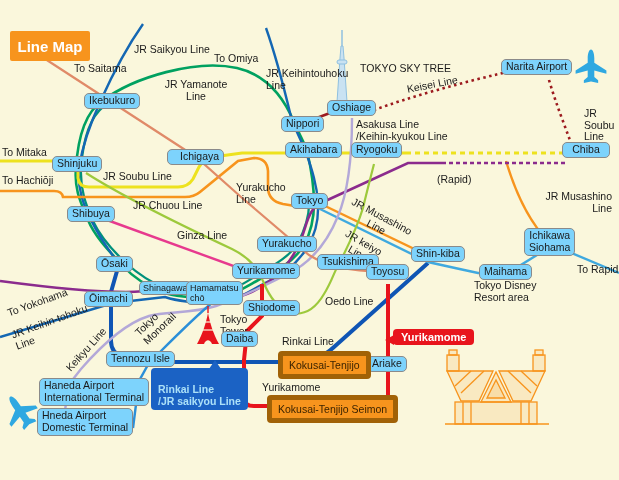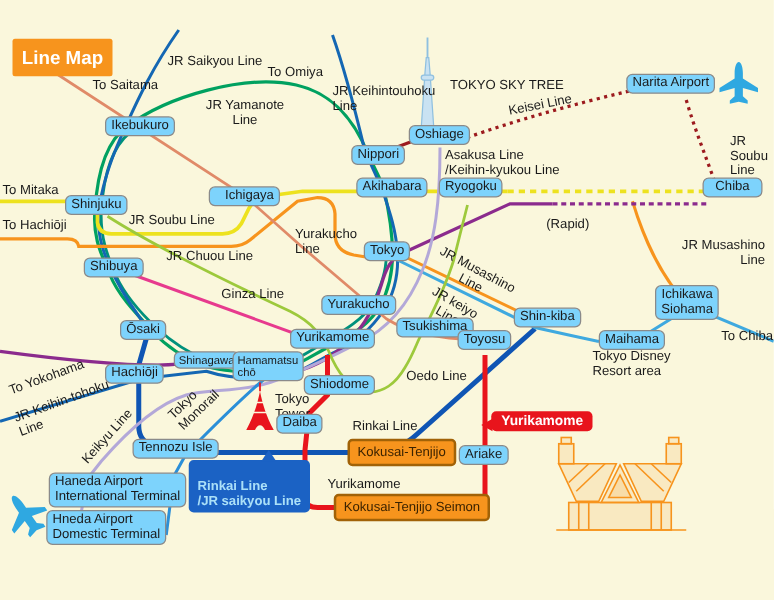--- a/index.html
+++ b/index.html
@@ -10,21 +10,21 @@
       padding:1px 4px;font-size:10.5px;line-height:1.12;color:#1a1a1a;
       white-space:pre-line;text-align:center;box-sizing:border-box;z-index:3;}
   .st.sm{font-size:9px;padding:1px 3px;}
   .lbl{position:absolute;font-size:10.5px;color:#1a1a1a;white-space:pre-line;
        line-height:1.1;z-index:2;}
   .lbl.ctr{text-align:center;}
   .lbl.rt{text-align:right;}
   .title{position:absolute;left:10px;top:31px;width:80px;height:30px;background:#F7941D;
        color:#fff;font-weight:bold;font-size:15px;display:flex;align-items:center;
        justify-content:center;border-radius:2px;z-index:5;}
-  .hl{position:absolute;background:#F7941D;border:2px solid #a16207;border-radius:4px;
+  .hl{position:absolute;background:#F7941D;border:5px solid #a16207;border-radius:4px;
       color:#3B2300;font-size:10.5px;padding:3px 6px;text-align:center;z-index:4;
       white-space:nowrap;}
   .badge-blue{position:absolute;background:#1B62C4;border-radius:4px;color:#ABE0F8;
       font-size:10.5px;font-weight:bold;padding:2px 7px;line-height:1.2;z-index:4;
       white-space:pre-line;}
   .badge-blue .tail{position:absolute;top:-8px;left:58px;width:0;height:0;
       border-left:6px solid transparent;border-right:6px solid transparent;
       border-bottom:9px solid #1B62C4;}
   .badge-red{position:absolute;background:#E8141C;border-radius:4px;color:#fff;
       font-size:11px;font-weight:bold;padding:2px 8px;z-index:4;white-space:nowrap;}
@@ -120,21 +120,21 @@
     </g>
   </svg>
 
   <div class="title">Line Map</div>
 
   <div class="lbl" style="left:74px;top:63px;">To Saitama</div>
   <div class="lbl" style="left:214px;top:53px;">To Omiya</div>
   <div class="lbl" style="left:2px;top:147px;">To Mitaka</div>
   <div class="lbl" style="left:2px;top:175px;">To Hachiōji</div>
   <div class="lbl" style="left:6px;top:308px;transform:rotate(-20deg);transform-origin:0 0;">To Yokohama</div>
-  <div class="lbl" style="left:577px;top:264px;">To Chiba</div>
+  <div class="lbl" style="left:577px;top:264px;">To Rapid</div>
 
   <div class="lbl" style="left:134px;top:44px;">JR Saikyou Line</div>
   <div class="lbl" style="left:266px;top:36px;margin-top:32px;">JR Keihintouhoku
 Line</div>
   <div class="lbl ctr" style="left:160px;top:79px;width:72px;">JR Yamanote
 Line</div>
   <div class="lbl" style="left:406px;top:84px;transform:rotate(-11deg);transform-origin:0 0;">Keisei Line</div>
   <div class="lbl" style="left:356px;top:119px;">Asakusa Line
 /Keihin-kyukou Line</div>
   <div class="lbl" style="left:584px;top:108px;">JR
@@ -164,21 +164,21 @@
   <div class="lbl" style="left:360px;top:63px;">TOKYO SKY TREE</div>
   <div class="lbl" style="left:220px;top:314px;">Tokyo
 Tower</div>
   <div class="lbl" style="left:474px;top:280px;">Tokyo Disney
 Resort area</div>
 
   <div class="st" style="left:84px;top:93px;">Ikebukuro</div>
   <div class="st" style="left:52px;top:156px;">Shinjuku</div>
   <div class="st" style="left:67px;top:206px;">Shibuya</div>
   <div class="st" style="left:96px;top:256px;">Ōsaki</div>
-  <div class="st" style="left:84px;top:291px;">Hachiōji</div>
+  <div class="st" style="left:84px;top:291px;">Ōimachi</div>
   <div class="st" style="left:167px;top:149px;padding-left:12px;">Ichigaya</div>
   <div class="st" style="left:281px;top:116px;">Nippori</div>
   <div class="st" style="left:327px;top:100px;">Oshiage</div>
   <div class="st" style="left:285px;top:142px;">Akihabara</div>
   <div class="st" style="left:351px;top:142px;">Ryogoku</div>
   <div class="st" style="left:291px;top:193px;">Tokyo</div>
   <div class="st" style="left:257px;top:236px;">Yurakucho</div>
   <div class="st" style="left:232px;top:263px;">Yurikamome</div>
   <div class="st sm" style="left:139px;top:281px;">Shinagawa</div>
   <div class="st sm" style="left:186px;top:281px;text-align:left;">Hamamatsu

